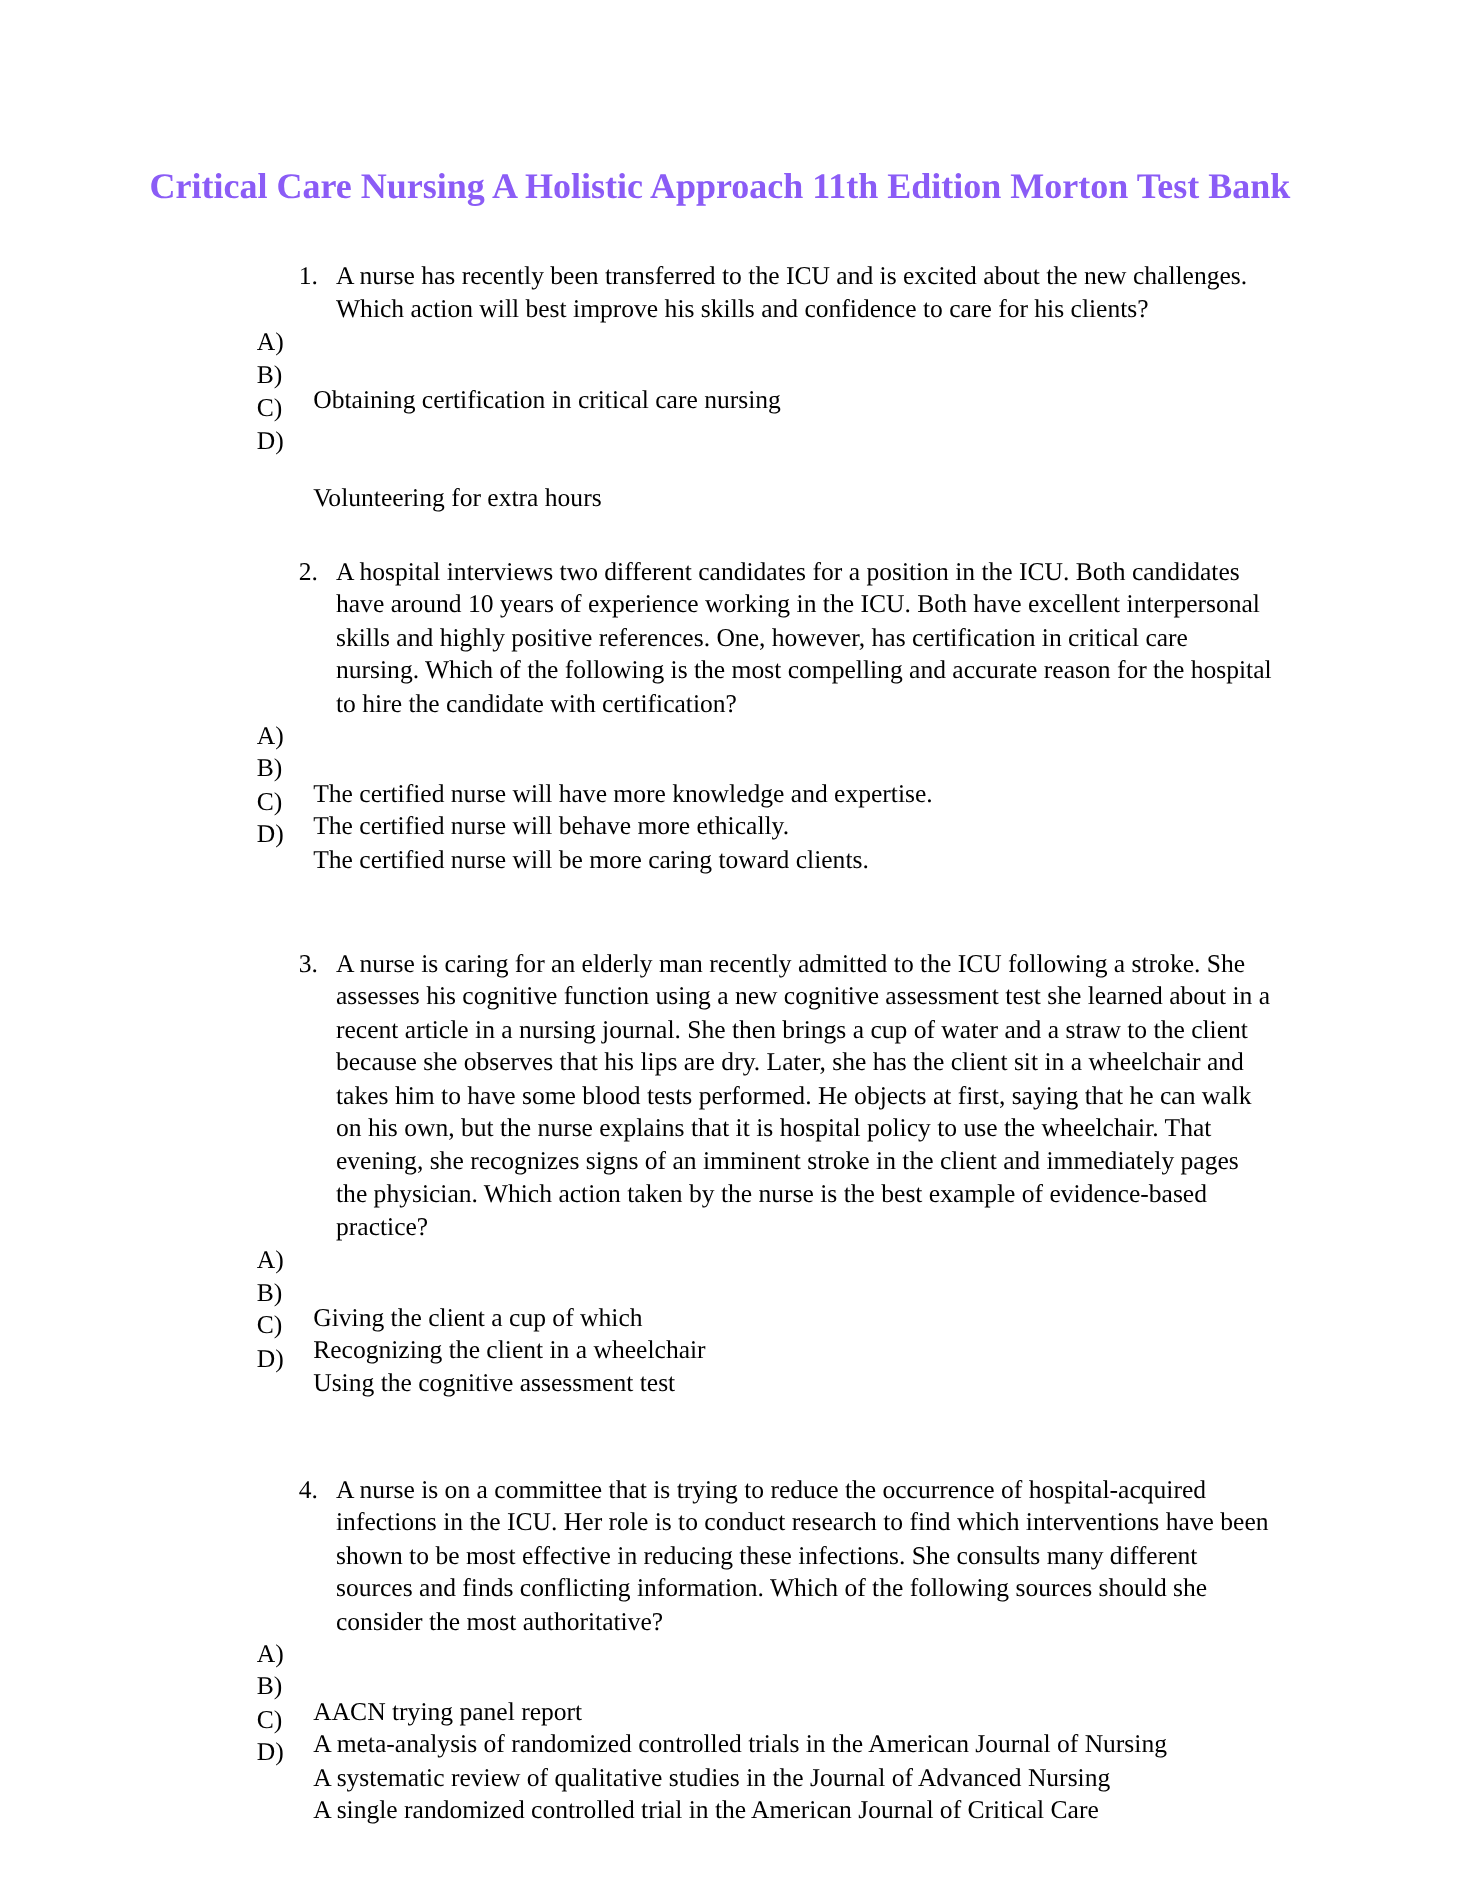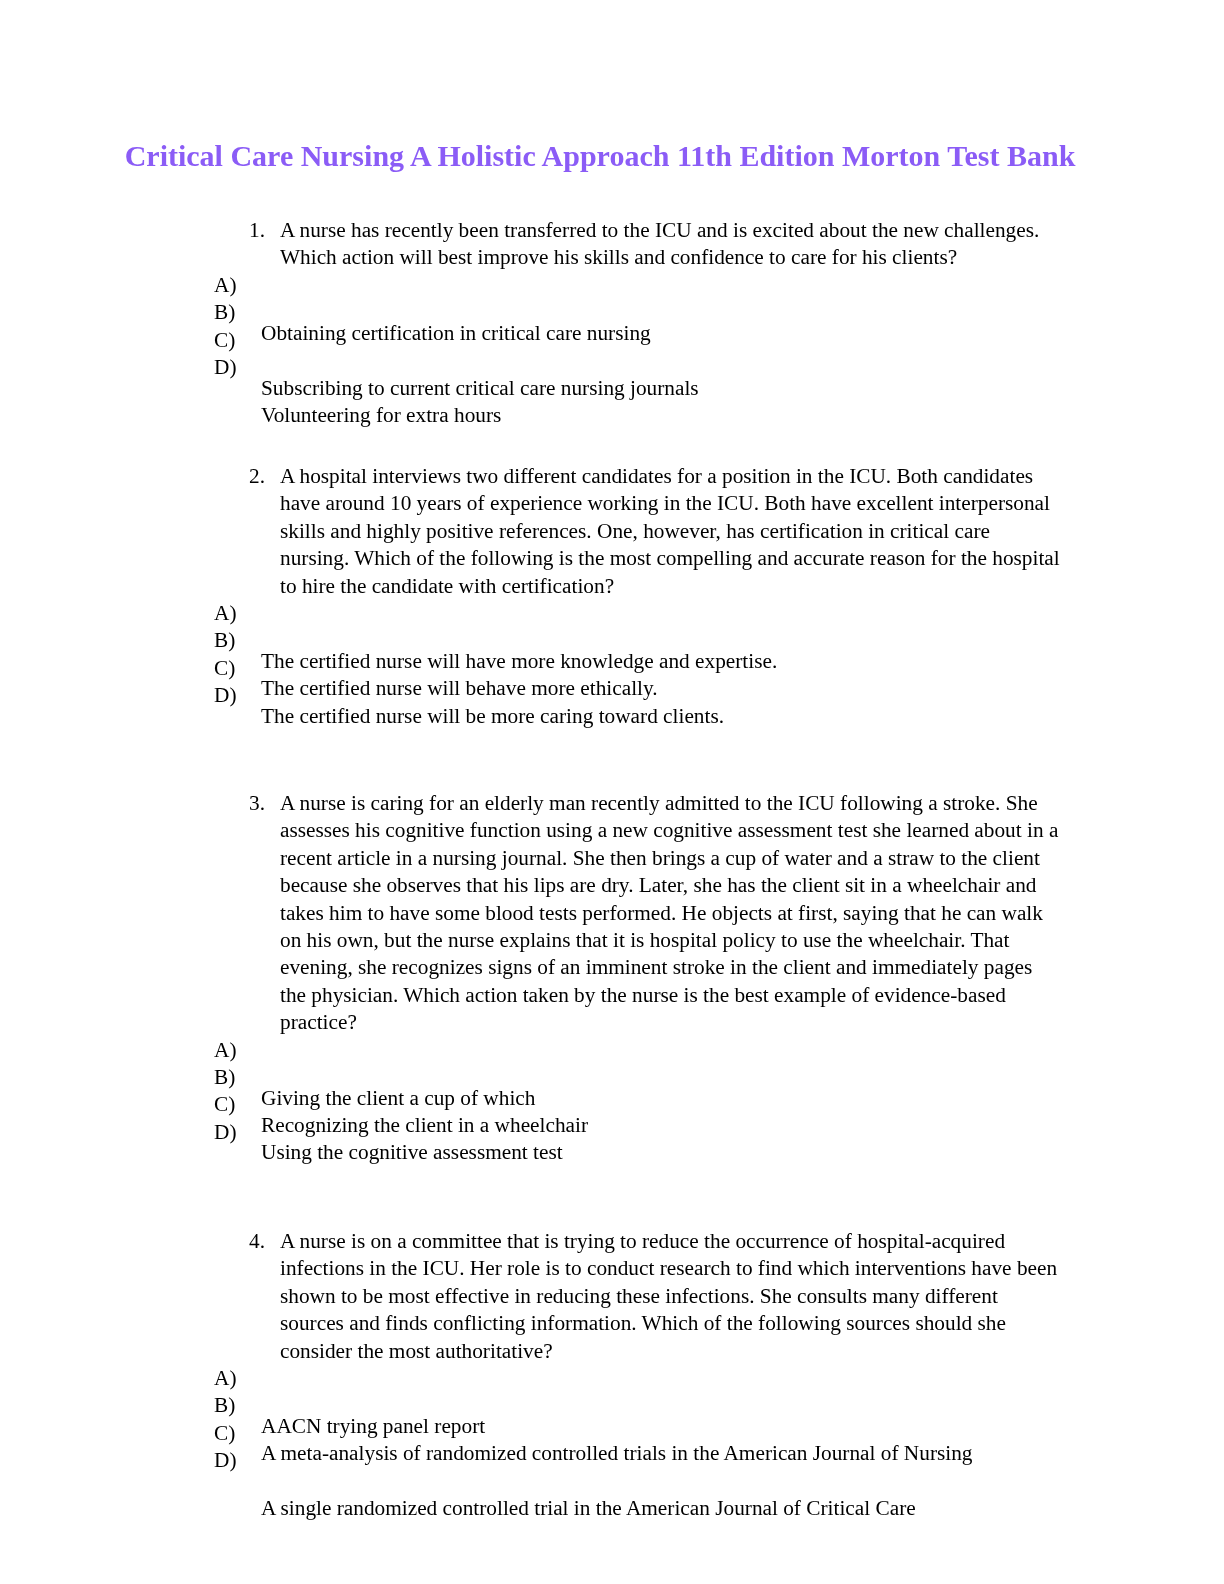--- a/index.html
+++ b/index.html
@@ -37,21 +37,20 @@
   </div>
   <div class="option">
     <span class="opt-letter">A)</span>
     <span class="opt-text">Obtaining certification in critical care nursing</span>
   </div>
   <div class="option">
     <span class="opt-letter">B)</span>
   </div>
   <div class="option">
     <span class="opt-letter">C)</span>
-    <span class="opt-text">Subscribing to current critical care nursing journals</span>
   </div>
   <div class="option">
     <span class="opt-letter">D)</span>
     <span class="opt-text">Volunteering for extra hours</span>
   </div>
 </div>
 
 <div class="question" style="top:463px;">
   <div class="q-stem">
     <span class="q-num">2.</span>
@@ -104,18 +103,19 @@
   <div class="option">
     <span class="opt-letter">A)</span>
     <span class="opt-text">AACN trying panel report</span>
   </div>
   <div class="option">
     <span class="opt-letter">B)</span>
     <span class="opt-text">A meta-analysis of randomized controlled trials in the American Journal of Nursing</span>
   </div>
   <div class="option">
     <span class="opt-letter">C)</span>
+    <span class="opt-text">A systematic review of qualitative studies in the Journal of Advanced Nursing</span>
   </div>
   <div class="option">
     <span class="opt-letter">D)</span>
     <span class="opt-text">A single randomized controlled trial in the American Journal of Critical Care</span>
   </div>
 </div>
 
 </body></html>

